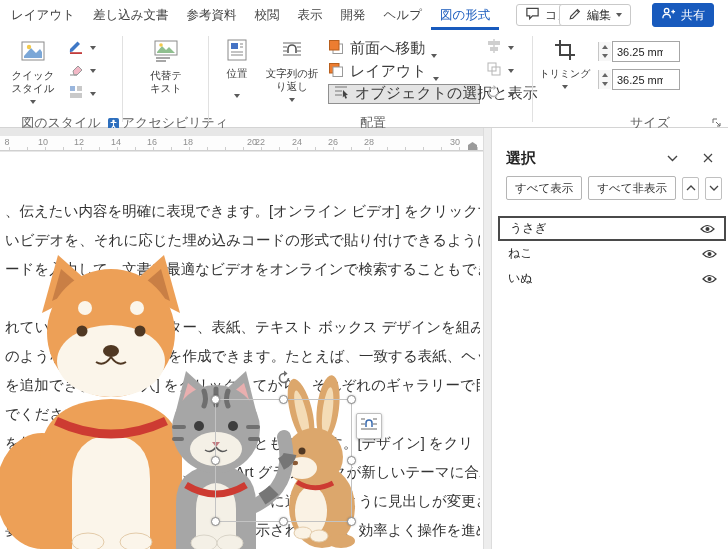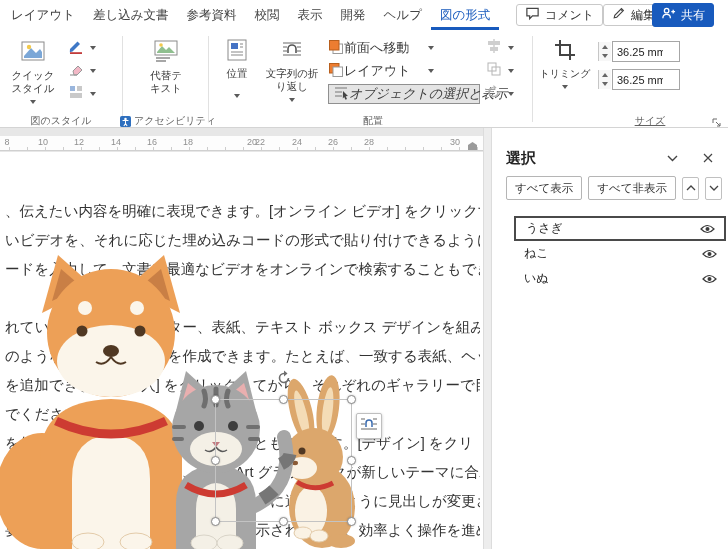--- a/index.html
+++ b/index.html
@@ -8,35 +8,35 @@
   #app { position:relative; width:728px; height:549px; }
 
   
   #tabbar { position:absolute; left:0; top:0; width:728px; height:30px; background:#fff; }
   #tabs { position:absolute; left:2px; top:0; height:30px; display:flex; }
   .tab { padding:0 9px; font-size:12.5px; line-height:30px; color:#444; white-space:nowrap; cursor:default; }
   .tab.active { color:#185abd; box-shadow: inset 0 -3px 0 #185abd; }
   .topbtn { position:absolute; top:4px; height:22px; display:flex; align-items:center; gap:5px;
     background:#fff; border:1px solid #c9c9c9; border-radius:3px; padding:0 8px; font-size:12px; color:#333; }
   #btn-comment { left:516px; }
-  #btn-edit { left:603px;font-family:Liberation Mono, monospace; }
+  #btn-edit { left:559px; }
   #btn-share { left:652px; height:24px; top:3px; background:#185abd; border:1px solid #185abd; color:#fff; }
 
   
   #ribbon { position:absolute; left:0; top:30px; width:728px; height:98px; background:#fff;
     border-bottom:1px solid #d4d4d4; }
   .ribbon-divider { position:absolute; top:6px; height:86px; width:1px; background:#e1e1e1; }
-  .grp-label { position:absolute; top:84px; font-size:10px; color:#616161; text-align:center; white-space:nowrap; }
+  .grp-label { position:absolute; top:84px; font-size:13px; color:#616161; text-align:center; white-space:nowrap; }
   .bigbtn { position:absolute; top:6px; height:76px; text-align:center; font-size:10.5px; color:#3b3b3b; }
   .bigbtn .ic { display:block; margin:2px auto 3px; }
   .bigbtn .l { display:block; line-height:13px; white-space:nowrap; }
   .caret { display:inline-block; width:0; height:0; border-left:3.5px solid transparent;
     border-right:3.5px solid transparent; border-top:4px solid #5a5a5a; vertical-align:middle; }
   .minirow { position:absolute; height:20px; display:flex; align-items:center; gap:6px; }
-  .stackrow { position:absolute; height:20px; display:flex; align-items:center; font-size:13px; white-space:nowrap; }
+  .stackrow { position:absolute; height:20px; display:flex; align-items:flex-end; gap:6px; font-size:15px; white-space:nowrap; }
   .stackrow .caret { margin-left:auto; }
   #row-selpane { background:#e4e4e4; border:1px solid #909090; padding:0 6px 0 4px; }
   .sizefield { position:absolute; width:68px; height:21px; border:1px solid #a6a6a6; background:#fff;
     font-size:11px; color:#222; padding:0 16px 0 4px; font-family:"Liberation Sans",sans-serif; }
   .spin { position:absolute; width:13px; height:19px; border-left:1px solid #c6c6c6; }
   .spin div { height:9.5px; display:flex; align-items:center; justify-content:center; background:#f7f7f7; }
   .tri-up { width:0; height:0; border-left:3px solid transparent; border-right:3px solid transparent; border-bottom:4px solid #666; }
   .tri-dn { width:0; height:0; border-left:3px solid transparent; border-right:3px solid transparent; border-top:4px solid #666; }
   .arrow-glyph { font-size:13px; color:#555; }
 
@@ -74,21 +74,21 @@
   .panel-header { position:absolute; left:14px; right:10px; top:20px; height:20px; display:flex; align-items:center; }
   .panel-title { font-size:15px; font-weight:bold; color:#252525; flex:1; }
   .icon-btn { display:flex; align-items:center; justify-content:center; width:20px; height:20px; }
   .panel-buttons { position:absolute; left:14px; top:48px; right:6px; display:flex; gap:6px; align-items:center; }
   .pbtn { height:24px; background:#fff; border:1px solid #b5b5b5; border-radius:2px; font-size:11.5px;
     color:#333; padding:0 8px; font-family:Liberation Sans, sans-serif; white-space:nowrap; }
   .arrbtn { width:21px; height:23px; background:#fff; border:1px solid #c0c0c0; border-radius:2px;
     display:flex; align-items:center; justify-content:center; }
   .up-spacer { margin-left:auto; }
   .panel-list { position:absolute; left:6px; right:2px; top:88px; }
-  .panel-item { height:25px; display:flex; align-items:center; padding:0 9px 0 10px; font-size:12px; color:#222;margin-left:16px; }
+  .panel-item { height:25px; display:flex; align-items:center; padding:0 9px 0 10px; font-size:12px; color:#222; }
   .panel-item.selected { border:2px solid #4a4a4a; background:#fff; }
   .eye-btn { margin-left:auto; display:flex; align-items:center; }
 </style>
 </head>
 <body>
 
 <div id="app">
 
   <header id="tabbar">
     <nav id="tabs">
@@ -211,21 +211,21 @@
       <span class="caret"></span>
     </div>
     <div class="stackrow" style="left:328px;top:31px;width:106px;">
       <span><svg width="16" height="16" viewBox="0 0 16 16">
             <rect x="1.5" y="1.5" width="9.5" height="9.5" fill="#ED7D31" stroke="#B85F1D"></rect>
             <rect x="5" y="5" width="9.5" height="9.5" fill="#fff" stroke="#9a9a9a"></rect>
           </svg></span>
       <span>レイアウト</span>
       <span class="caret"></span>
     </div>
-    <div class="stackrow" id="row-selpane" style="left:328px;top:54px;width:152px;font-style:italic;">
+    <div class="stackrow" id="row-selpane" style="left:328px;top:54px;width:152px;">
       <span><svg width="16" height="16" viewBox="0 0 16 16">
             <path d="M2 3 H14 M2 7 H9 M2 11 H9" stroke="#9a9a9a" stroke-width="1.5"></path>
             <path d="M10 6 L15 11 L12.7 11.2 L14 14 L12.5 14.7 L11.2 12 L9.8 13.5 Z" fill="#444"></path>
           </svg></span>
       <span>オブジェクトの選択と表示</span>
     </div>
     <div class="minirow" style="left:486px;top:8px;width:40px;">
       <span><svg width="16" height="16" viewBox="0 0 16 16">
             <path d="M8 1 V15" stroke="#b5b5b5"></path>
             <rect x="2" y="3" width="12" height="4" fill="#cfcfcf"></rect>

